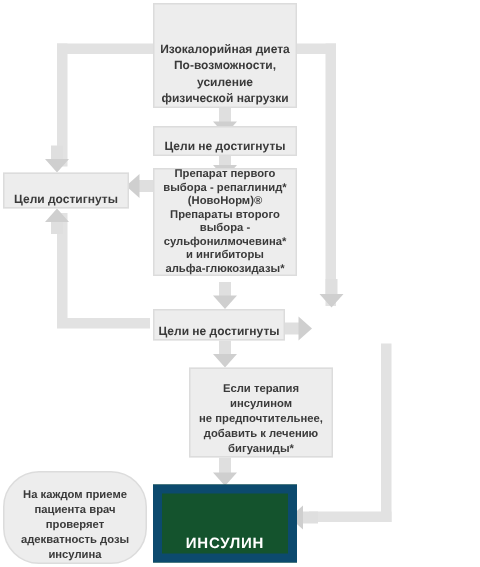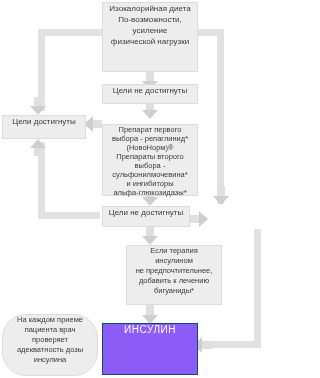--- a/index.html
+++ b/index.html
@@ -14,36 +14,36 @@
     overflow:hidden;
   }
 
   
   .node{
     position:absolute;
     box-sizing:border-box;
     background:#ededed;
     border:1px solid #dcdcdc;
     color:#3a3a3a;
-    font-weight:normal;
+    font-weight:bold;
     text-align:center;
     display:flex;
-    align-items:flex-start;
+    align-items:flex-end;
     justify-content:center;
     z-index:5;
   }
   .node .txt{
     display:block;
     width:100%;
     white-space:pre-line;
     padding:0 2px;
   }
   .node.dark{
-    background:#8b5cf6;
-    border:1px solid #0c4a6e;
+    background:#14532d;
+    border:6px solid #0c4a6e;
     color:#ffffff;
     letter-spacing:.5px;
   }
 
   
   .line{
     position:absolute;
     background:#e2e2e2;
     z-index:1;
   }
@@ -164,21 +164,21 @@
   </div>
 
   <div class="node" style="left:102px;top:84px;width:96px;height:20px;font-size:8px;line-height:11px;">
     <span class="txt">Цели не достигнуты</span>
   </div>
 
   <div class="node" style="left:2px;top:115px;width:84px;height:24px;font-size:8px;line-height:11px;">
     <span class="txt">Цели достигнуты</span>
   </div>
 
-  <div class="node" style="left:102px;top:124px;width:96px;height:72px;font-size:7.5px;line-height:9px;">
+  <div class="node" style="left:102px;top:112px;width:96px;height:72px;font-size:7.5px;line-height:9px;">
     <span class="txt">Препарат первого
 выбора - репаглинид*
 (НовоНорм)®
 Препараты второго
 выбора -
 сульфонилмочевина*
 и ингибиторы
 альфа-глюкозидазы*</span>
   </div>
 

